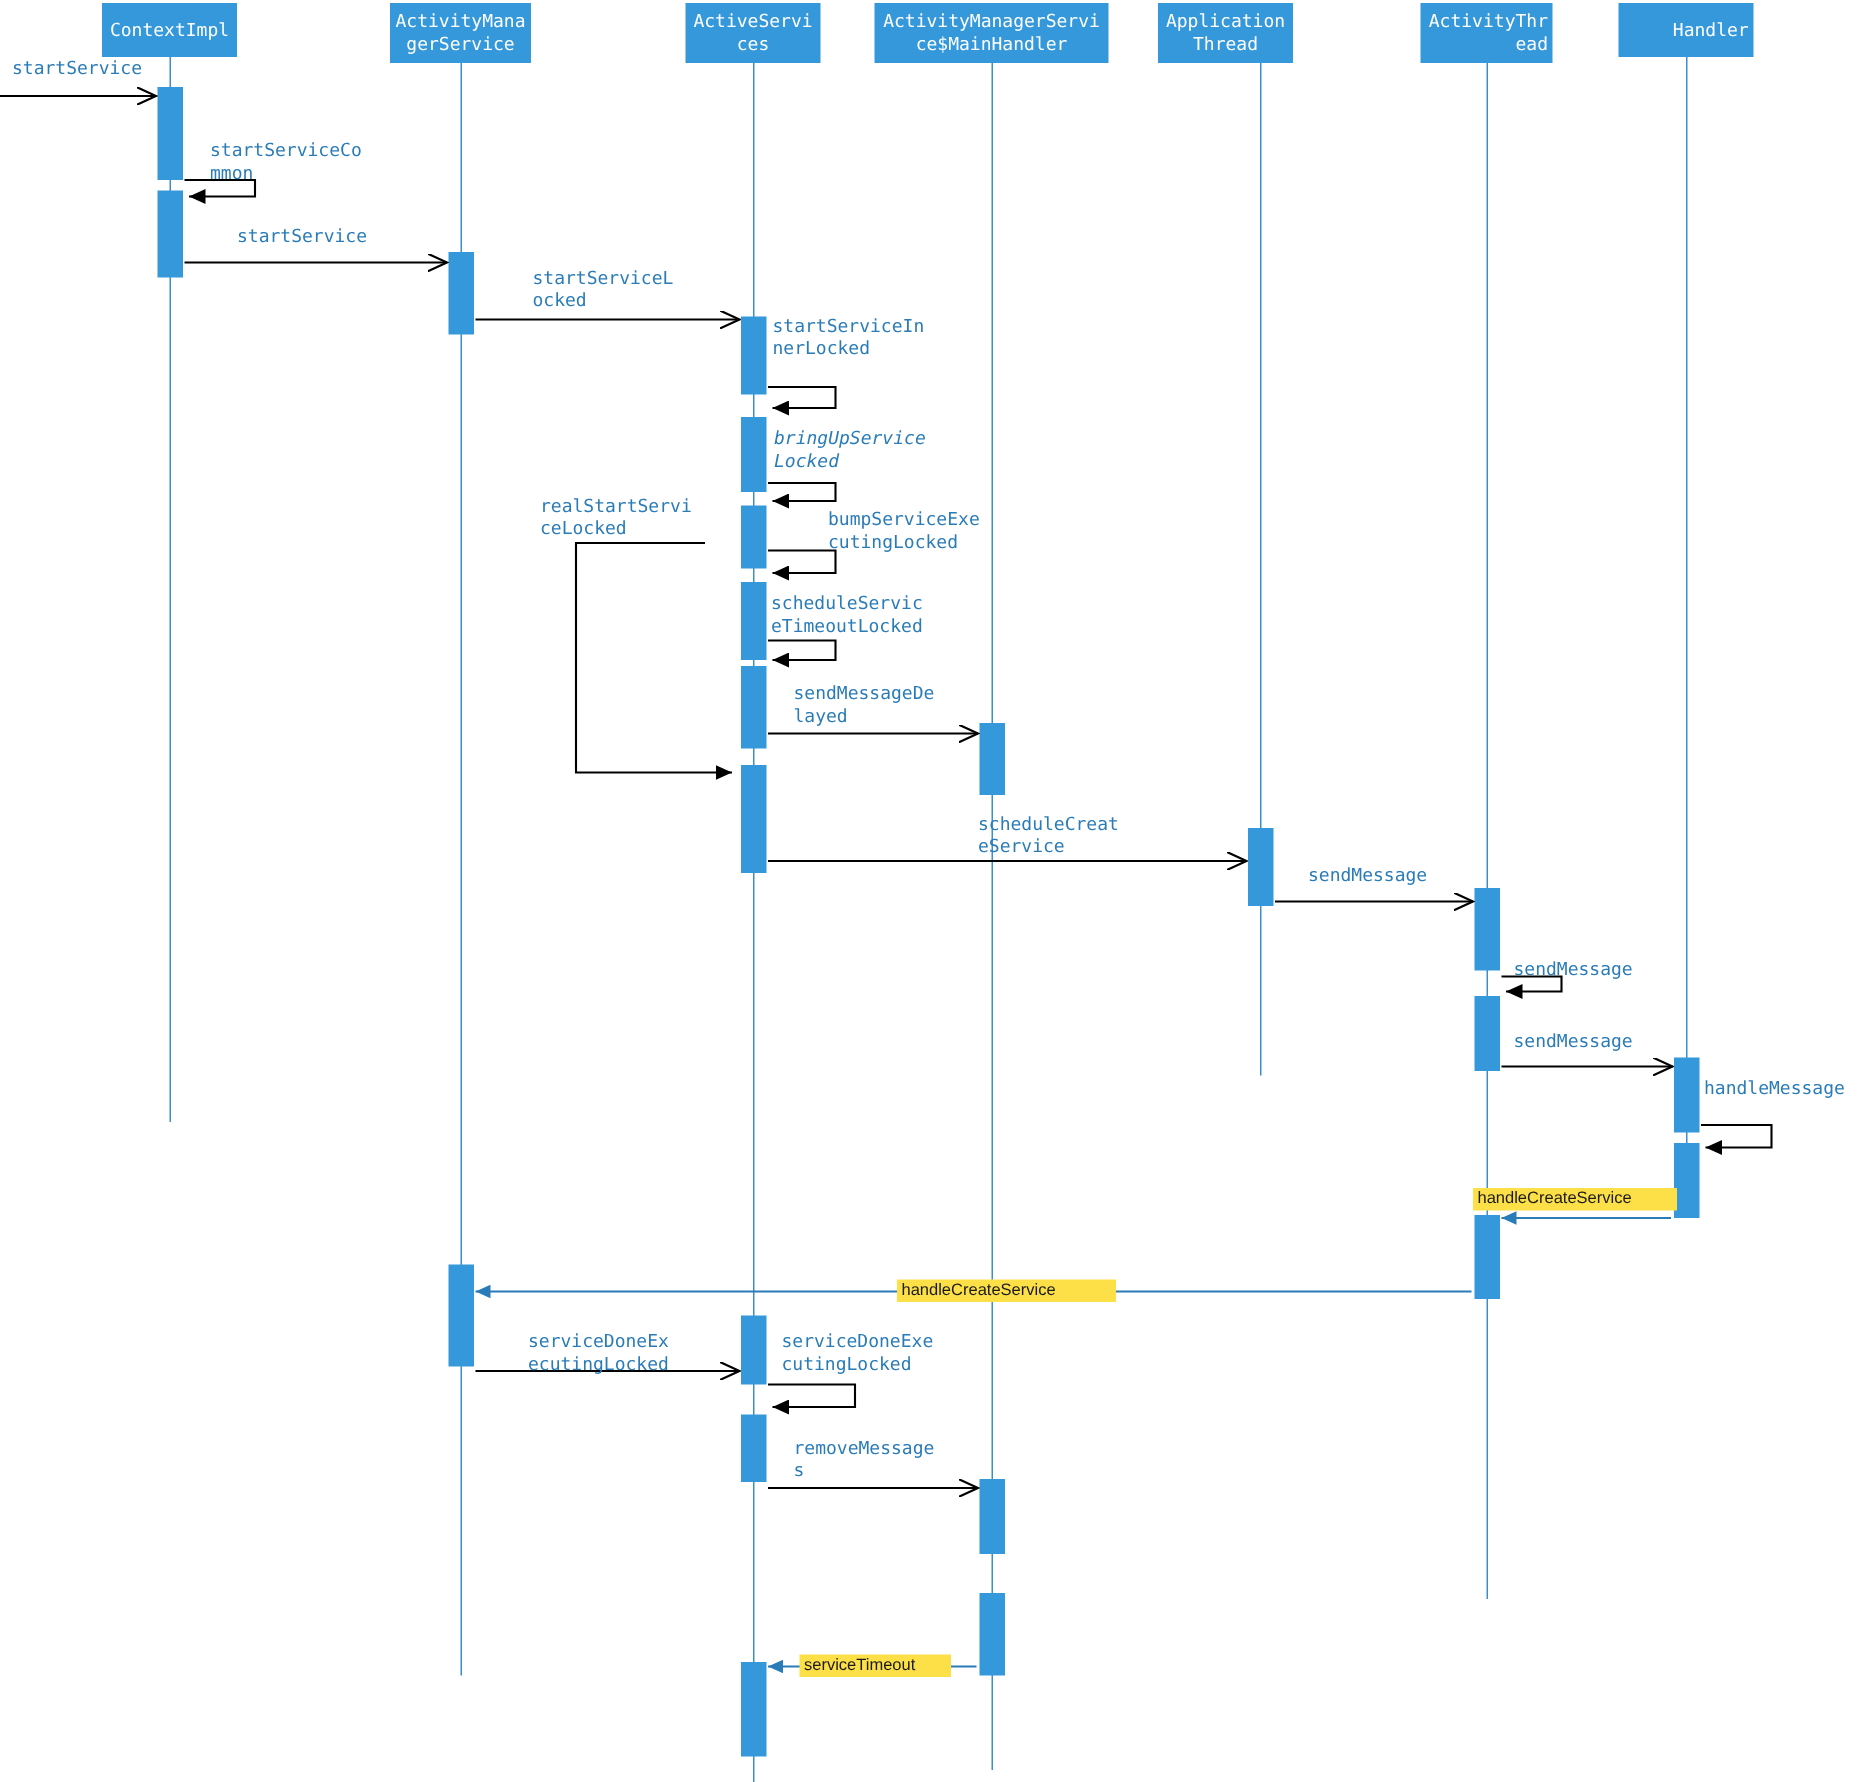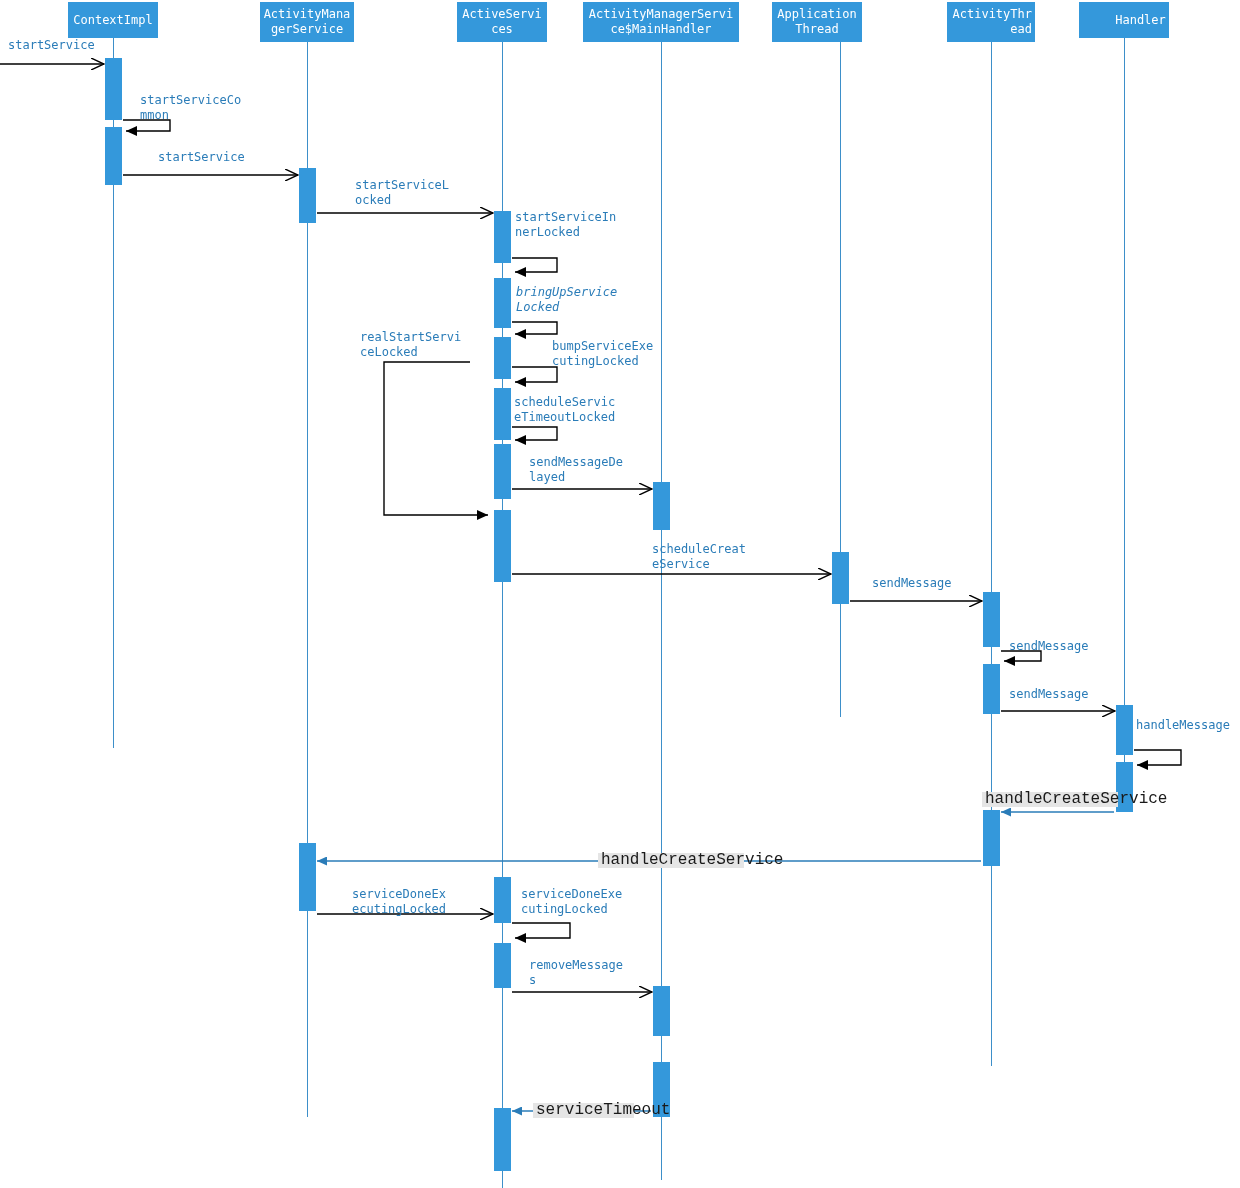--- a/index.html
+++ b/index.html
@@ -50,24 +50,24 @@
     color: #2a7cb8;
     font-family: "DejaVu Sans Mono", monospace;
     font-size: 12px;
     line-height: 15px;
     text-align: left;
     white-space: pre-line;
     word-break: break-all;
   }
   .msg-label.plain {
     color: #1a1a1a;
-    font-family: Liberation Mono, monospace;
-    font-size: 16px;
+    font-family: Liberation Sans, sans-serif;
+    font-size: 11px;
     white-space: nowrap;
-    background: #e5e5e5;
+    background: #fde047;
     padding: 0 3px;
   }
   .arrow-svg {
     position: absolute;
     left: 0;
     top: 0;
     width: 1240px;
     height: 1188px;
     pointer-events: none;
   }

